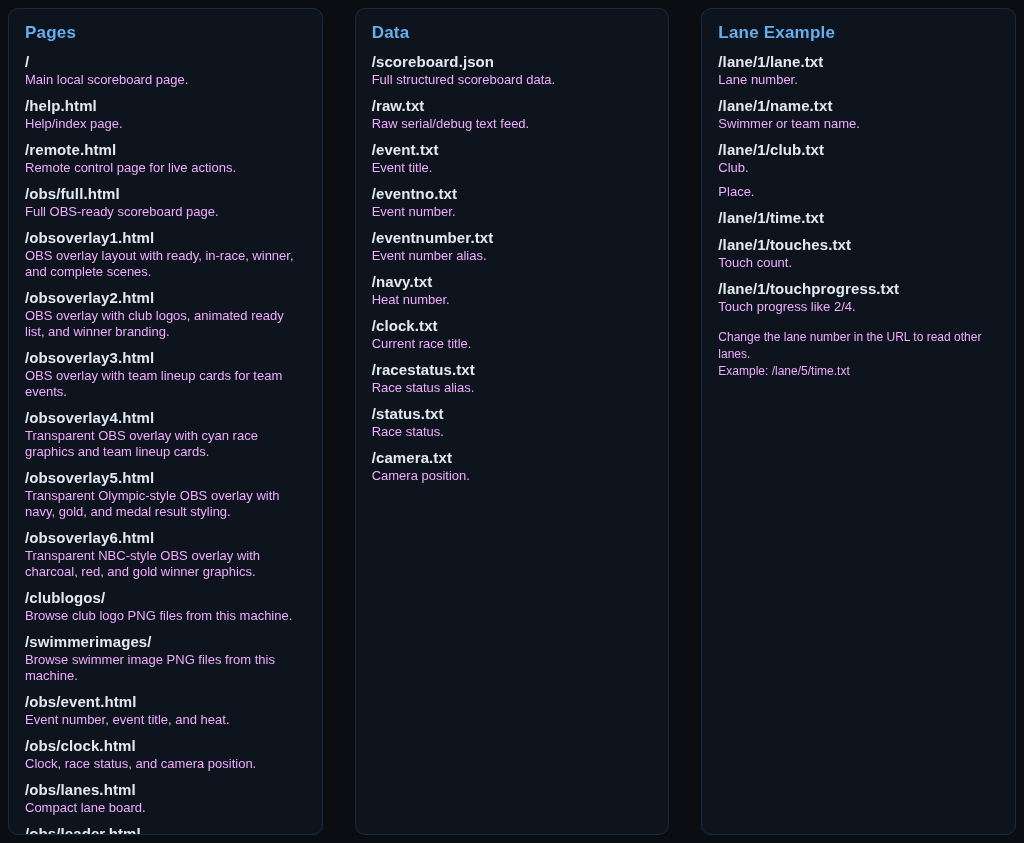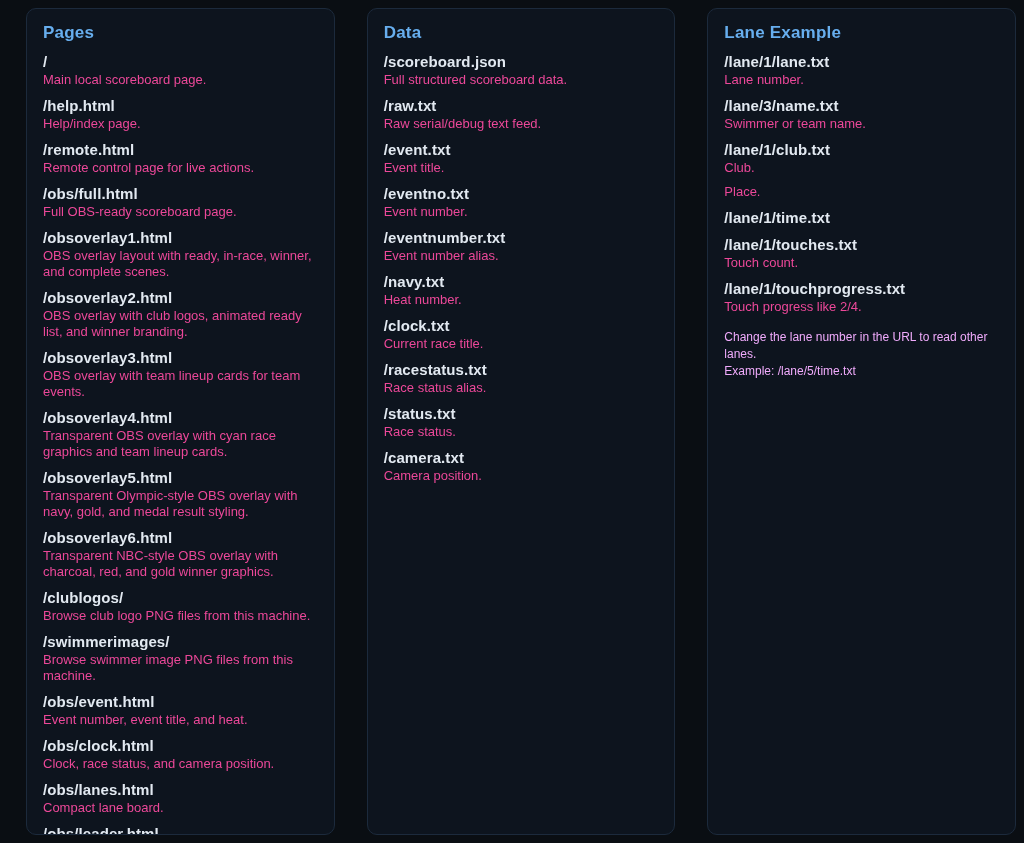--- a/index.html
+++ b/index.html
@@ -10,21 +10,20 @@
     background: #0a0e13;
     font-family: "Liberation Sans", sans-serif;
     padding: 8px;
     -webkit-font-smoothing: antialiased;
   }
   main {
     display: flex;
     gap: 32px;
     align-items: stretch;
     height: 827px;
-    margin-left: 18px;
   }
   .card {
     flex: 1 1 0;
     background: #0d141e;
     border: 1px solid #1c2a3c;
     border-radius: 10px;
     padding: 13px 16px 16px 16px;
     overflow: hidden;
   }
   .card-title {
@@ -39,21 +38,21 @@
   .path {
     font-size: 15px;
     font-weight: bold;
     color: #e2e9f1;
     line-height: 19px;
     margin-bottom: 1px;
     letter-spacing: 0.1px;
   }
   .desc {
     font-size: 13px;
-    color: #ec4899;
+    color: #f0abfc;
     line-height: 16px;
   }
   .note {
     margin-top: 14px;
     font-size: 12px;
     color: #f0abfc;
     line-height: 17px;
     white-space: pre-line;
   }
 </style>
@@ -178,21 +177,21 @@
   </section>
 
   <section class="card">
     <h2 class="card-title">Lane Example</h2>
     <div class="items">
         <div class="item">
           <div class="path">/lane/1/lane.txt</div>
           <div class="desc">Lane number.</div>
         </div>
         <div class="item">
-          <div class="path">/lane/3/name.txt</div>
+          <div class="path">/lane/1/name.txt</div>
           <div class="desc">Swimmer or team name.</div>
         </div>
         <div class="item">
           <div class="path">/lane/1/club.txt</div>
           <div class="desc">Club.</div>
         </div>
         <div class="item">
           <div class="desc">Place.</div>
         </div>
         <div class="item">

